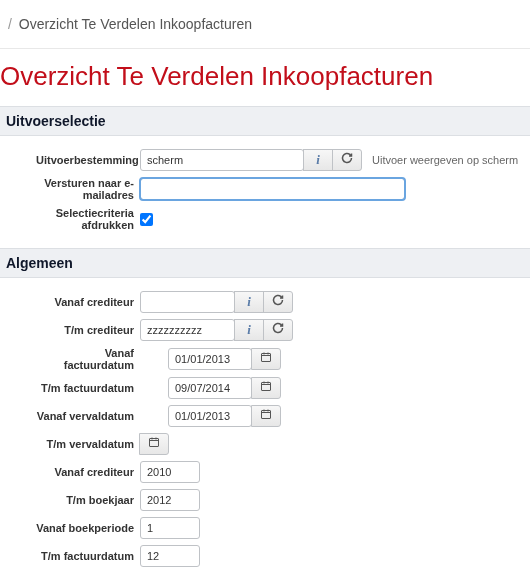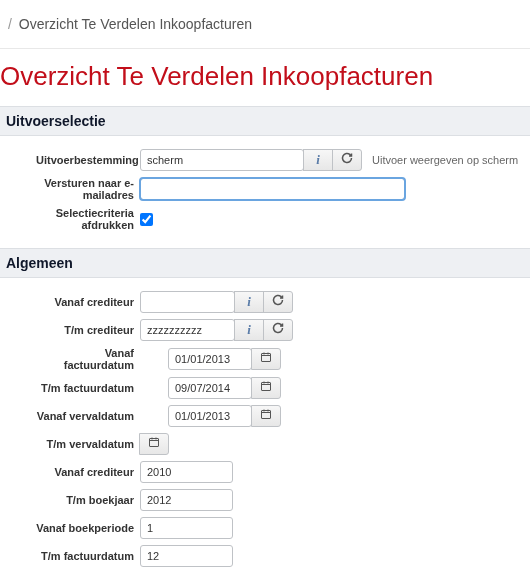--- a/index.html
+++ b/index.html
@@ -65,21 +65,21 @@
     border-radius: 3px;
     padding: 0 6px;
     font-size: 11px;
     color: #333;
     background: #fff;
   }
   input.focus-ring {
     outline: 2px solid #6aa5e0;
     outline-offset: -1px;
   }
-  .w80  { width: 93px; }
+  .w80  { width: 60px; }
   .w84  { width: 84px; margin-left: 28px; }
   .w114 { width: 95px; }
   .w164 { width: 164px; }
   .w265 { width: 265px; }
   .btn {
     height: 22px;
     width: 30px;
     border: 1px solid #bfc2c6;
     background: linear-gradient(#f7f7f7,#e7e7e7);
     border-radius: 3px;

